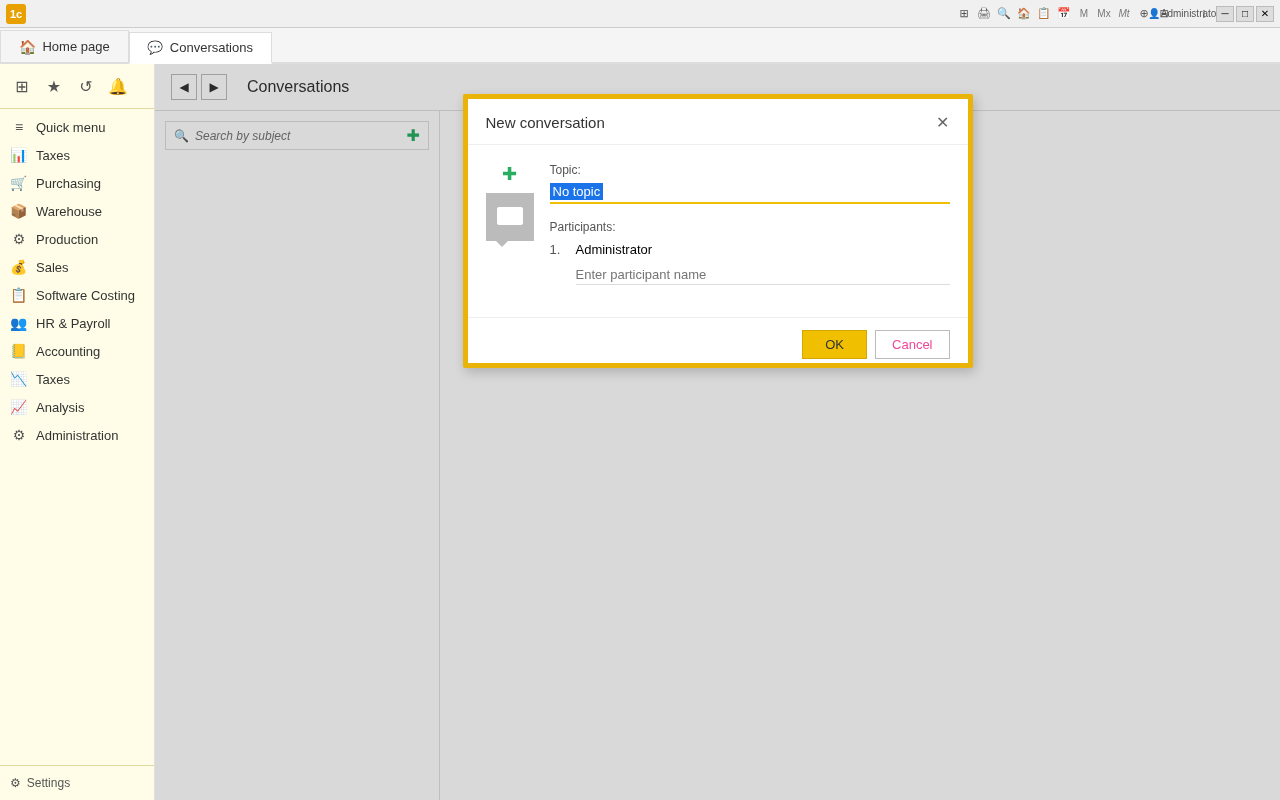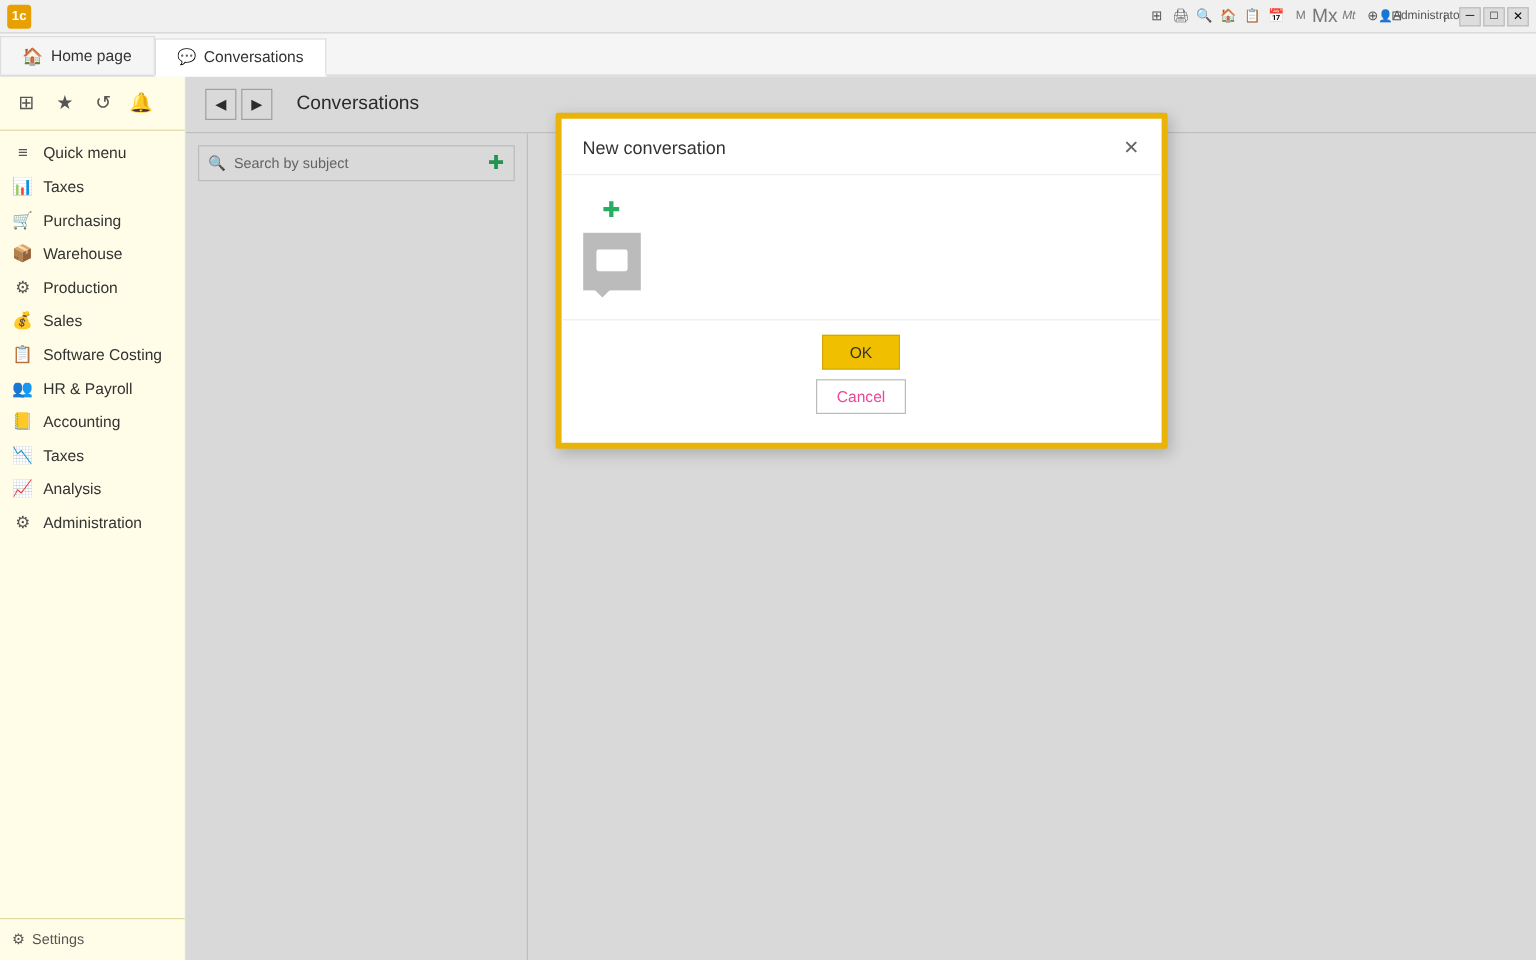--- a/index.html
+++ b/index.html
@@ -152,20 +152,21 @@
       display: flex; align-items: center; gap: 6px;
       border: 1px solid #ddd;
       padding: 4px 8px;
       background: white;
       position: relative;
     }
     .search-icon { color: #888; font-size: 12px; }
     .search-input {
       border: none; outline: none; font-size: 12px; width: 100%;
       background: transparent;
+      font-style: italic;
     }
     .add-btn {
       color: #27ae60; font-size: 16px; cursor: pointer; margin-left: auto;
     }
 
     
     .dialog-overlay {
       position: absolute;
       top: 0; left: 0; right: 0; bottom: 0;
       background: rgba(0,0,0,0.15);
@@ -248,23 +249,22 @@
       border-bottom: 1px solid #ddd;
       outline: none;
       font-size: 13px;
       padding: 2px 0;
       color: #888;
       background: transparent;
     }
     .dialog-footer {
       display: flex; align-items: center; justify-content: flex-end;
       gap: 8px;
-      padding: 12px 18px 24px;
+      padding: 12px 18px 4px;
       border-top: 1px solid #eee;
-      flex-direction: column;
     }
     .btn-ok {
       background: #f0c000;
       border: 1px solid #d4a800;
       padding: 6px 22px;
       font-size: 13px;
       cursor: pointer;
       color: #333;
     }
     .btn-cancel {
@@ -286,21 +286,21 @@
     </div>
   </div>
   <div class="titlebar-right">
     <div class="titlebar-btn">⊞</div>
     <div class="titlebar-btn">🖨</div>
     <div class="titlebar-btn">🔍</div>
     <div class="titlebar-btn">🏠</div>
     <div class="titlebar-btn">📋</div>
     <div class="titlebar-btn">📅</div>
     <div class="titlebar-btn" style="color:#777;font-size:10px;">M</div>
-    <div class="titlebar-btn" style="font-size:16px;color:#777;">Mx</div>
+    <div class="titlebar-btn" style="font-size:10px;color:#777;">Mx</div>
     <div class="titlebar-btn" style="font-size:10px;color:#777;font-style:italic;">Mt</div>
     <div class="titlebar-btn">⊕</div>
     <div class="titlebar-btn">⊟</div>
     <div class="titlebar-btn" style="font-size:10px;">👤 <span>Administrator</span></div>
     <div class="titlebar-btn">ℹ</div>
     <div class="titlebar-controls">
       <div class="win-btn">─</div>
       <div class="win-btn">□</div>
       <div class="win-btn">✕</div>
     </div>
@@ -414,20 +414,36 @@
         </div>
         <div class="dialog-body">
           <div class="dialog-icon-area">
             <span class="add-icon-btn">✚</span>
             <div class="conversation-icon">
               <svg width="30" height="24" viewBox="0 0 30 24">
                 <rect x="2" y="2" width="26" height="18" rx="2" fill="white" stroke="none"></rect>
               </svg>
             </div>
           </div>
+          <div class="dialog-fields">
+            <div class="field-label">Topic:</div>
+            <div class="topic-input-wrapper">
+              <input class="topic-input" type="text" value="" style="caret-color: rgb(51, 51, 51);">
+              <span class="topic-selected" style="position:absolute;top:2px;left:0;pointer-events:none;">No topic</span>
+            </div>
+            <div class="participants-label">Participants:</div>
+            <div class="participant-row">
+              <span class="participant-num">1.</span>
+              <span>Administrator</span>
+            </div>
+            <div class="participant-row">
+              <span class="participant-num"></span>
+              <input class="participant-name-input" type="text" placeholder="Enter participant name" style="">
+            </div>
+          </div>
         </div>
         <div class="dialog-footer">
           <button class="btn-ok">OK</button>
           <button class="btn-cancel">Cancel</button>
         </div>
       </div>
     </div>
   </div>
 </div>
 

